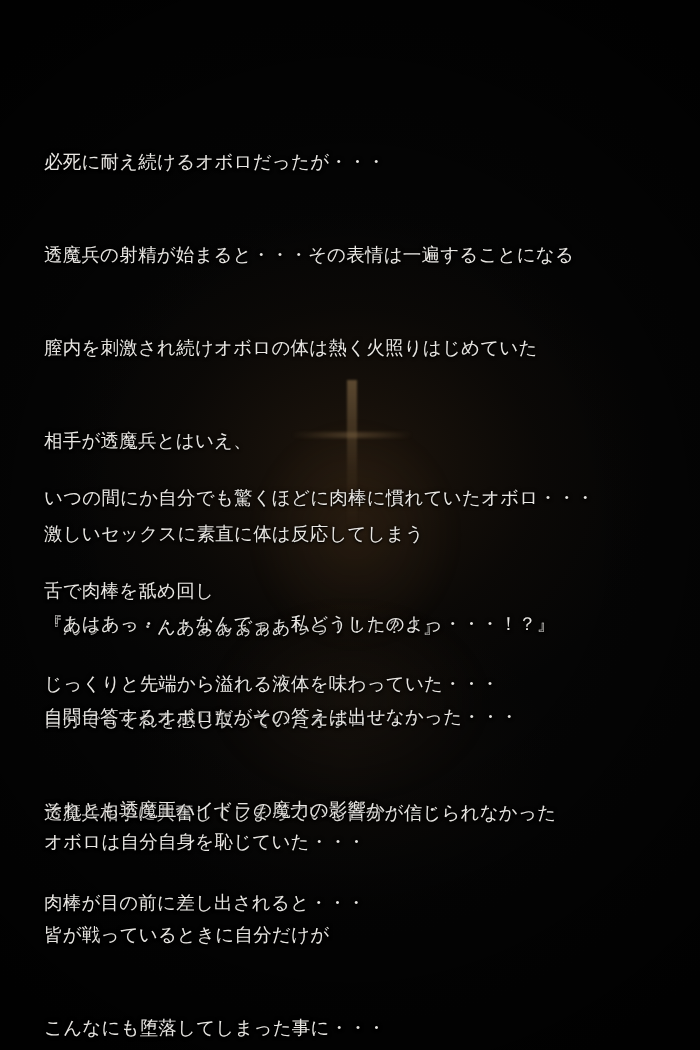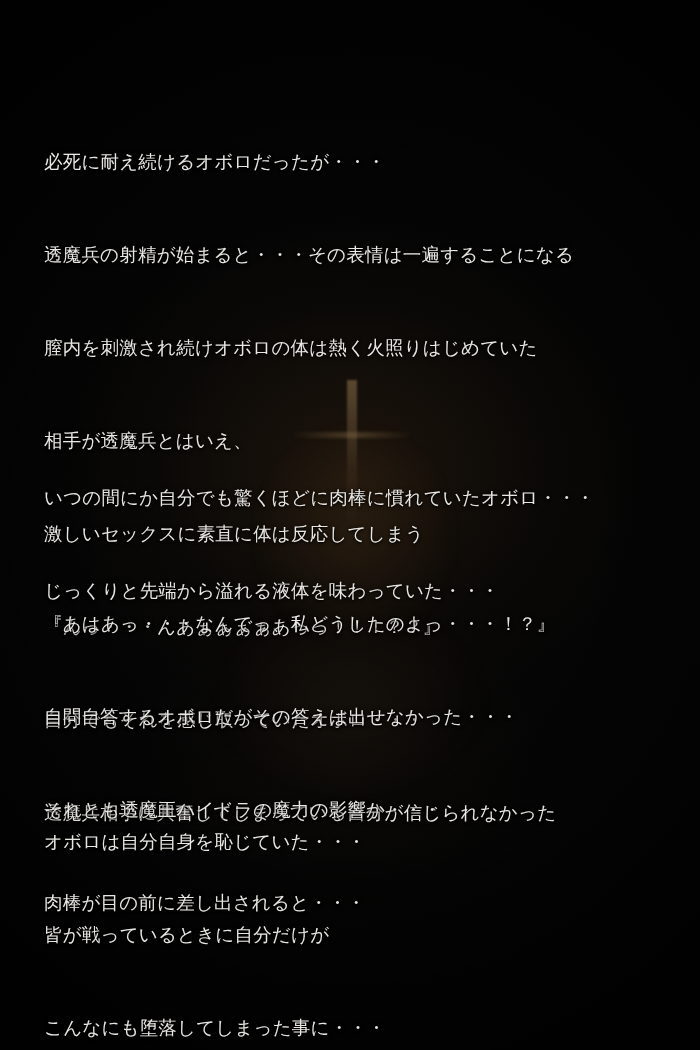--- a/index.html
+++ b/index.html
@@ -111,20 +111,21 @@
       <span class="line">膣内を刺激され続けオボロの体は熱く火照りはじめていた</span>
       <span class="line">相手が透魔兵とはいえ、</span>
       <span class="line">激しいセックスに素直に体は反応してしまう</span>
       <span class="line">『んっ・・・んあぁぁぁぁあっっ！！！？？』</span>
       <span class="line">自分でもそれを感じ取っていたオボロ・・・</span>
       <span class="line">透魔兵相手に興奮してしまっている自分が信じられなかった</span>
     </div>
 
     <div class="block" id="block-2">
       <span class="line">いつの間にか自分でも驚くほどに肉棒に慣れていたオボロ・・・</span>
+      <span class="line">舌で肉棒を舐め回し</span>
       <span class="line">じっくりと先端から溢れる液体を味わっていた・・・</span>
     </div>
 
     <div class="block" id="block-3">
       <span class="line">『あはあっ・・・なんでっ、私どうしたのよっ・・・！？』</span>
       <span class="line">自問自答するオボロだがその答えは出せなかった・・・</span>
       <span class="line">それとも透魔王ハイドラの魔力の影響か・・・</span>
       <span class="line">肉棒が目の前に差し出されると・・・</span>
       
     </div>

